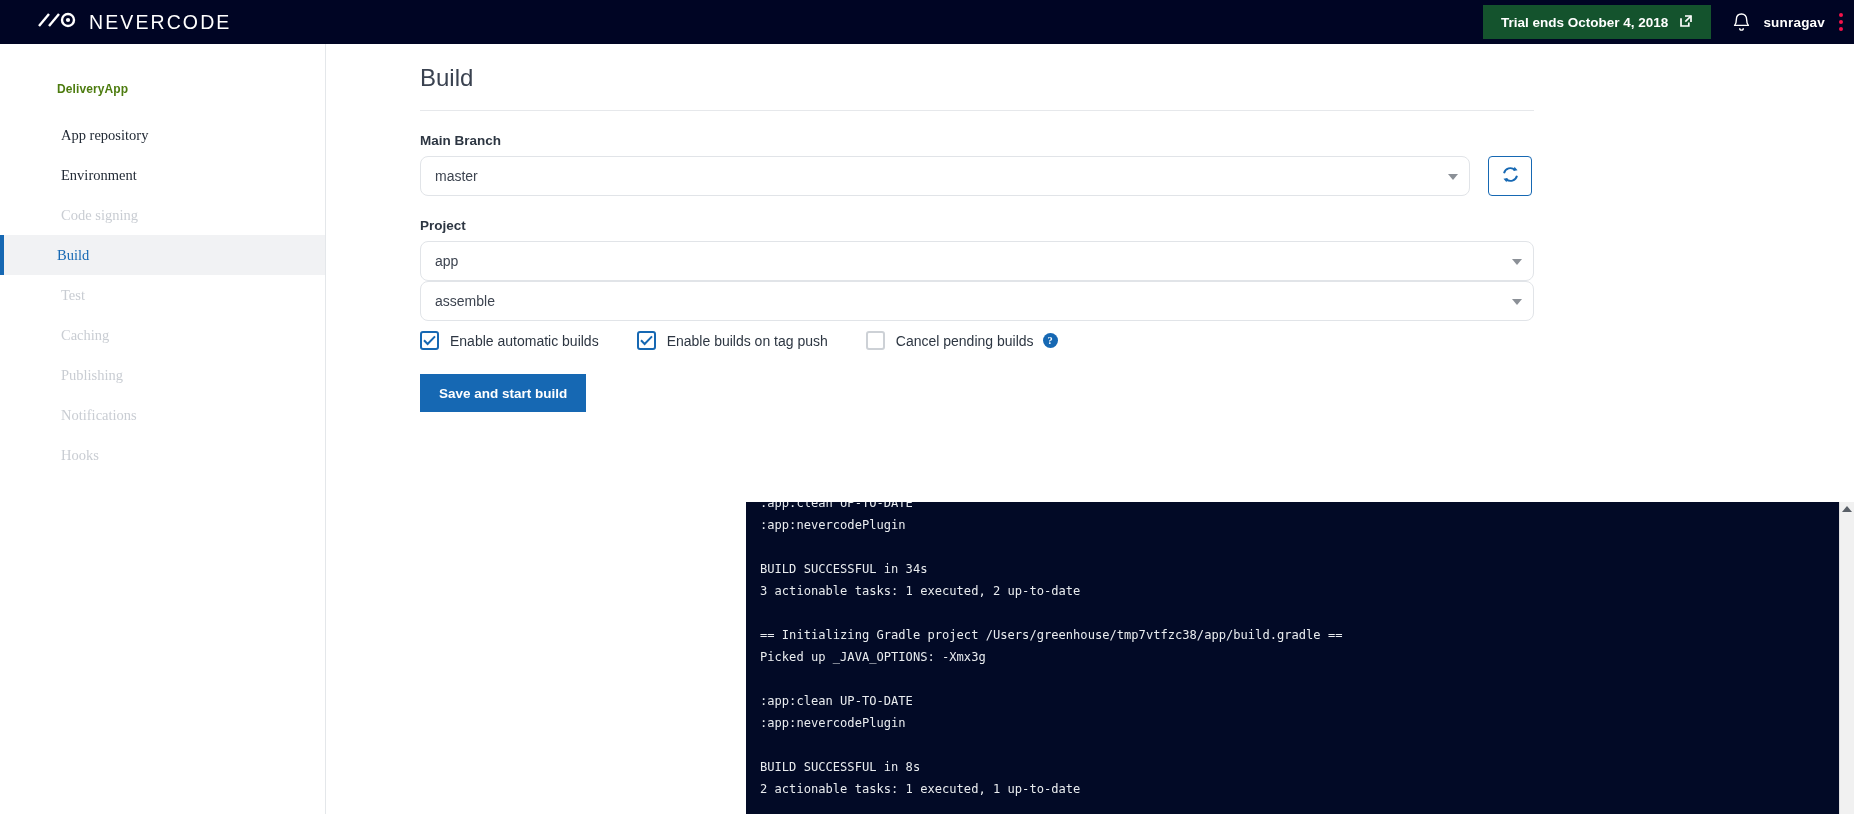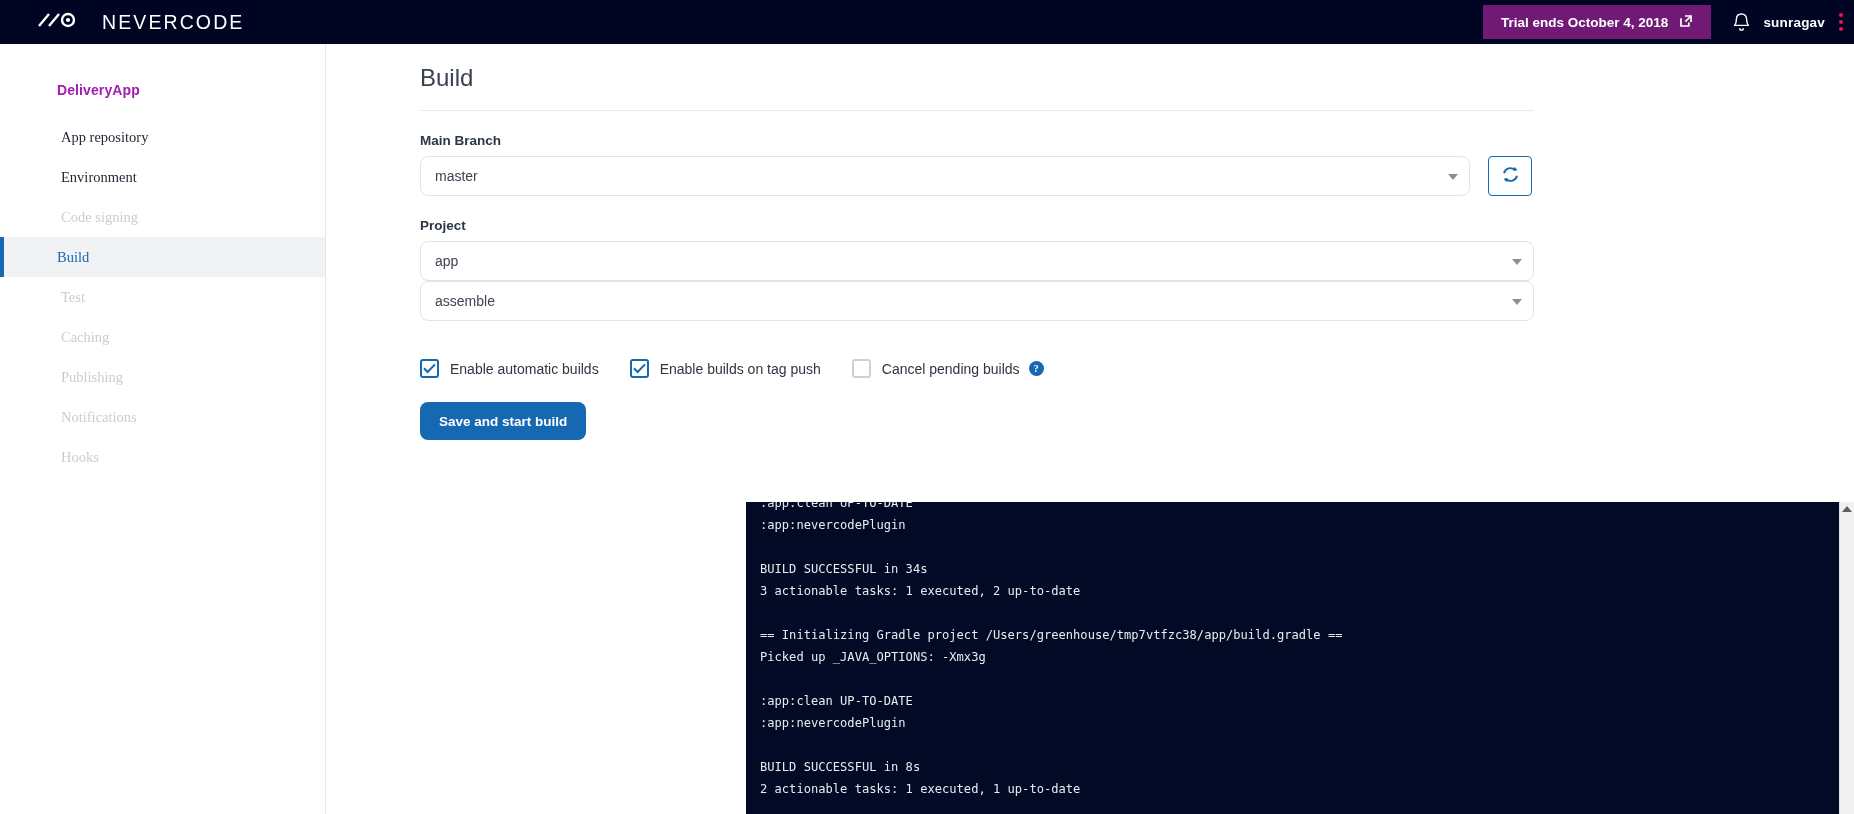--- a/index.html
+++ b/index.html
@@ -11,35 +11,35 @@
   }
 
   
   .navbar {
     position: absolute; top: 0; left: 0;
     width: 1854px; height: 44px;
     background: #000524;
     display: flex; align-items: center;
   }
   .brand {
-    display: flex; align-items: center; gap: 22px;
+    display: flex; align-items: center; gap: 9px;
     margin-left: 38px;
     text-align: center;
   }
   .brand-mark { display: block; }
   .brand-text {
     color: #ffffff; font-size: 19.5px; letter-spacing: 2.1px;
     font-weight: 400;
   }
   .nav-right {
     margin-left: auto; display: flex; align-items: center;
     height: 44px; padding-right: 0px;
   }
   .trial-btn {
-    background: #701a75; color: #ffffff;
+    background: #14532d; color: #ffffff;
     height: 34px; display: flex; align-items: center; gap: 11px;
     padding: 0 18px; font-size: 13.5px; font-weight: 700;
     border: none; cursor: pointer; white-space: nowrap;
   }
   .ext-link-icon { display: block; }
   .bell-wrap {
     margin-left: 21px; margin-right: 12px;
     display: flex; align-items: center; cursor: pointer;
   }
   .username {
@@ -56,21 +56,21 @@
   }
 
   
   .sidebar {
     position: absolute; top: 44px; left: 0;
     width: 326px; height: 770px;
     background: #ffffff;
     border-right: 1px solid #e4e7ea;
   }
   .app-name {
-    color: #a21caf; font-size: 14px; font-weight: 700;
+    color: #4d7c0f; font-size: 12px; font-weight: 700;
     padding: 38px 0 0 57px; letter-spacing: .1px;
   }
   .nav-list { margin-top: 19px; font-family: Liberation Serif, serif; }
   .nav-item {
     height: 40px; display: flex; align-items: center;
     padding-left: 57px; font-size: 14.5px;
     border-left: 4px solid transparent;
     cursor: pointer; position: relative;
   }
   .nav-item.enabled  { color: #232b36; }
@@ -119,21 +119,21 @@
     border-top: 6px solid #8b9097;
   }
   .refresh-btn {
     width: 44px; height: 40px;
     border: 1px solid #1668b3; border-radius: 4px;
     background: #fff; display: flex; align-items: center;
     justify-content: center; cursor: pointer;
   }
 
   .checkbox-row {
-    display: flex; align-items: flex-start; margin-top: 38px; gap: 5px;
+    display: flex; align-items: flex-start; margin-top: 10px; gap: 12px;
   }
   .cb-group { display: flex; align-items: center; margin-right: 26px; }
   .cbox {
     width: 19px; height: 19px; border-radius: 3px;
     border: 2px solid #1668b3; background: #fff;
     display: flex; align-items: center; justify-content: center;
     cursor: pointer; flex: none;
   }
   .cbox.off { border: 2px solid #cdd1d6; }
   .cb-label {
@@ -143,21 +143,21 @@
   .help-icon {
     margin-left: 9px; width: 15px; height: 15px; border-radius: 50%;
     background: #1668b3; color: #fff; font-size: 10.5px;
     font-weight: 700; display: flex; align-items: center;
     justify-content: center; cursor: pointer; flex: none;
     font-family: "Liberation Serif", serif;
   }
 
   .save-btn {
     margin-top: 24px; background: #1668b3; color: #fff;
-    border: none; border-radius: 8px;
+    border: none; border-radius: 0;
     height: 38px; padding: 0 19px;
     font-size: 13.5px; font-weight: 700;
     font-family: "Liberation Sans", sans-serif;
     cursor: pointer;
   }
 
   
   .console-wrap {
     position: absolute; left: 420px; top: 458px;
     width: 1108px; height: 356px;

